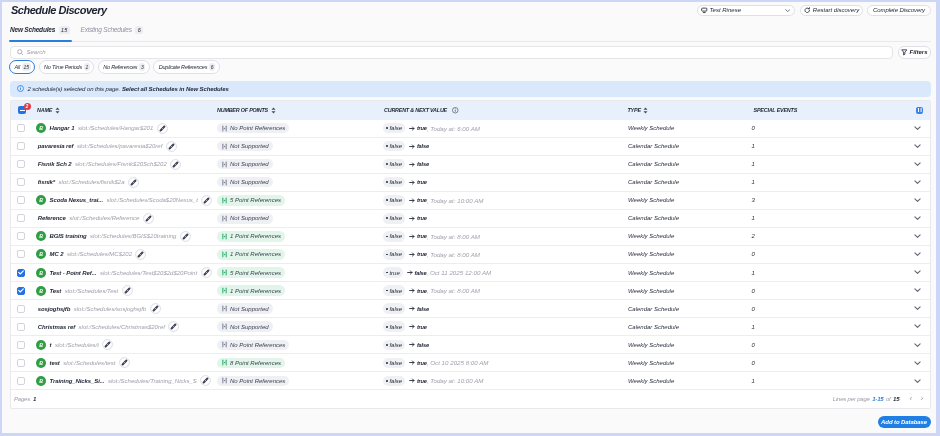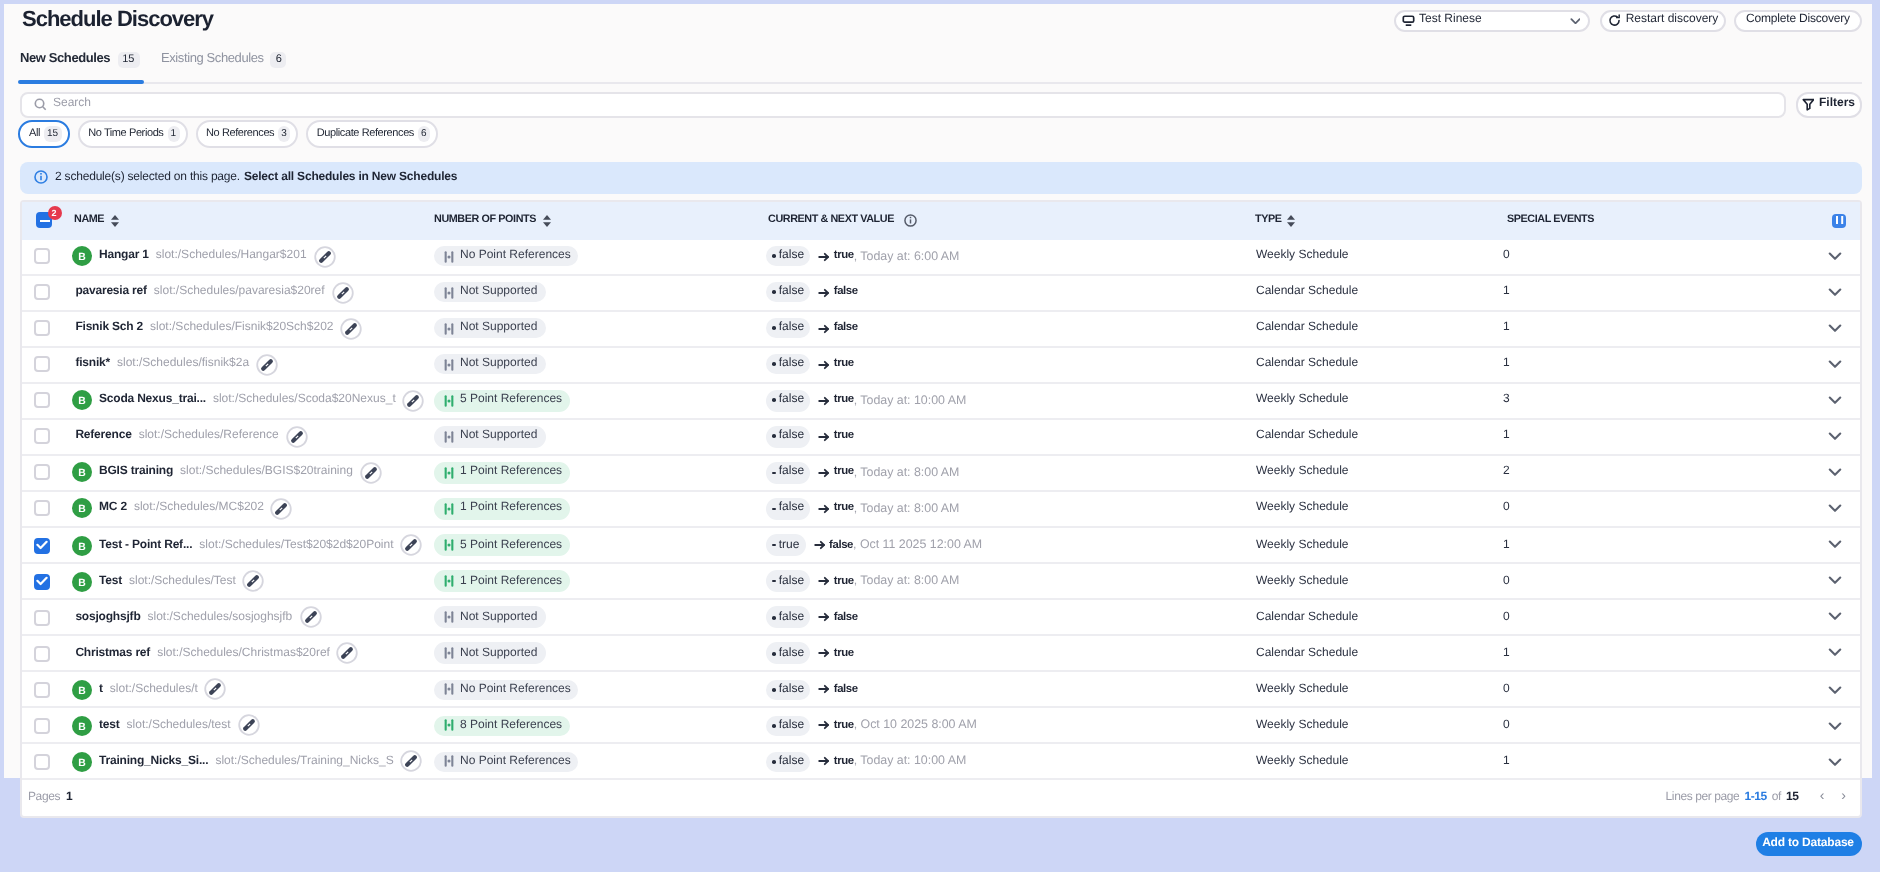--- a/index.html
+++ b/index.html
@@ -1,16 +1,16 @@
 <!DOCTYPE html>
 <html><head><meta charset="utf-8"><style>
 * { margin:0; padding:0; box-sizing:border-box; }
 html,body { width:940px; height:436px; overflow:hidden; }
 body { background:#cdd6f6; font-family:"Liberation Sans", sans-serif; position:relative; }
-.win { position:absolute; left:2px; top:2px; width:933.5px; height:387px; background:#fbfafa; }
+.win { position:absolute; left:2px; top:2px; width:933.5px; height:431px; background:#fbfafa;font-style:italic; }
 .title { position:absolute; left:9px; top:2px; font-size:11px; font-weight:bold; color:#1b2130; letter-spacing:-0.5px; }
 .ctl { position:absolute; top:2.5px; height:11.5px; background:#fff; border:1px solid #e0dfe6; border-radius:6px; display:flex; align-items:center; font-size:6px; color:#1e2433; white-space:nowrap; }
 .sel { left:695px; width:98px; padding:0 4px 0 3px; }
 .sel .sp { flex:1; }
 .btn1 { left:798px; width:63px; justify-content:center; gap:2.5px; }
 .btn2 { left:865px; width:64px; justify-content:center; letter-spacing:-0.1px; }
 .tabline { position:absolute; left:8px; top:38.5px; width:921px; height:1px; background:#e9e8ed; }
 .tab1 { position:absolute; left:8px; top:24px; font-size:6.5px; font-weight:bold; letter-spacing:-0.2px; color:#232936; }
 .tab2 { position:absolute; left:78.5px; top:24px; font-size:6.5px; letter-spacing:-0.2px; color:#8f93a0; }
 .tbadge { display:inline-block; background:#ededf1; border-radius:2.5px; font-size:5.5px; color:#232936; padding:1px 2.5px 1.5px; margin-left:3.5px; position:relative; top:-0.5px; font-weight:normal; letter-spacing:0; }

